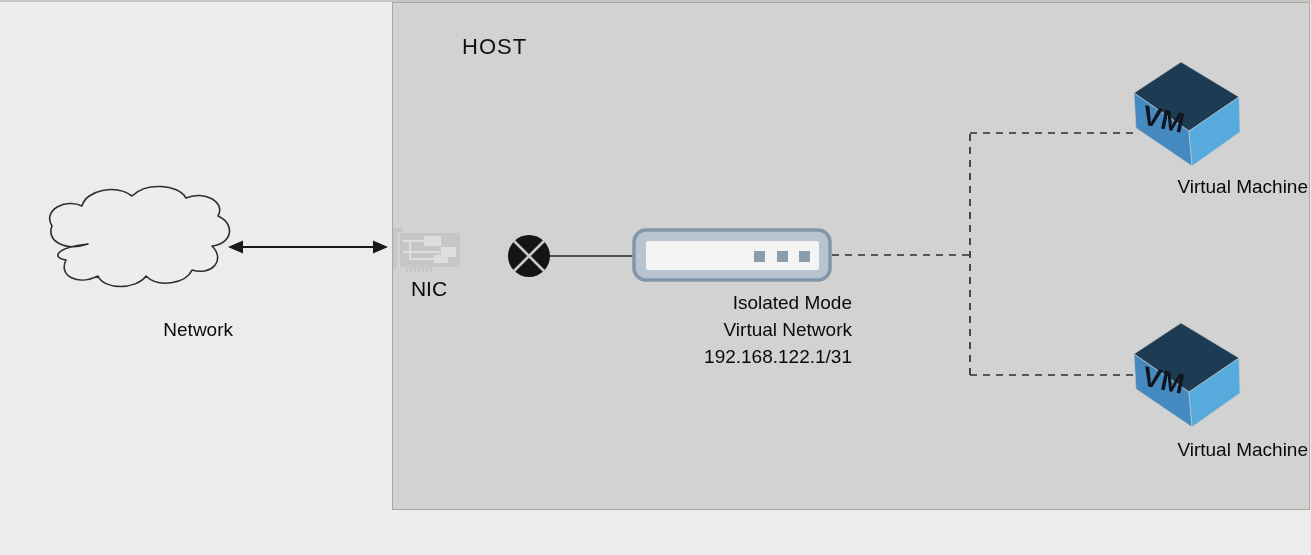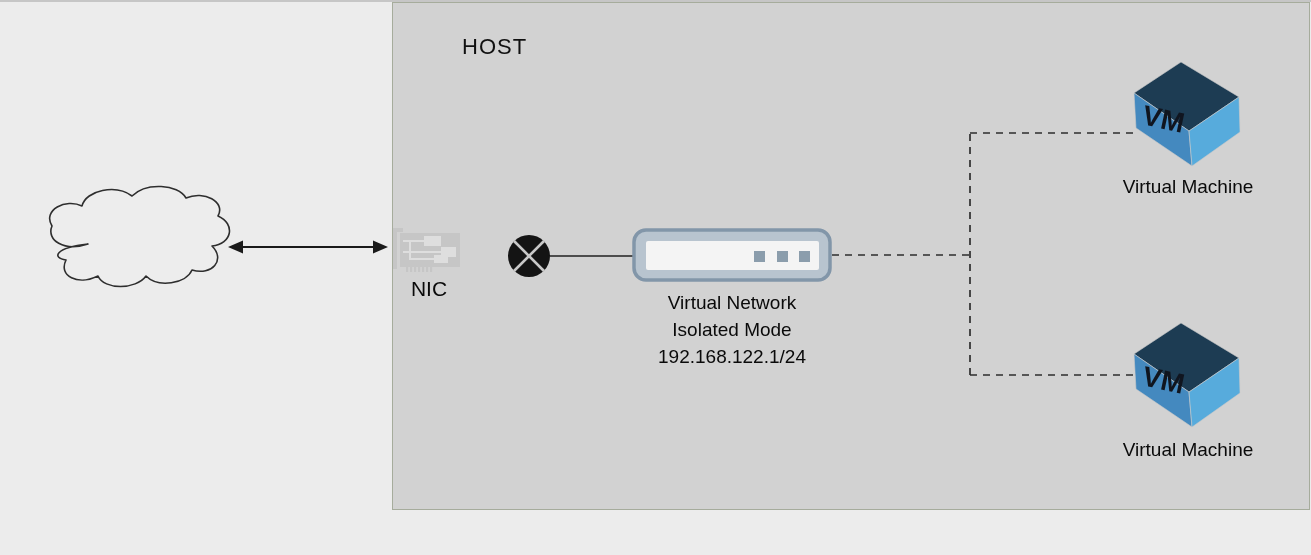--- a/index.html
+++ b/index.html
@@ -19,21 +19,21 @@
     position:absolute;left:392px;top:2px;width:918px;height:508px;
     background:#d2d2d2;
     border:1px solid #a6ac9c;
     box-sizing:border-box;
   }
   .host-label{
     position:absolute;left:450px;top:34px;
     font-size:22px;letter-spacing:1px;color:#111;margin-left:12px;
   }
   svg.layer{position:absolute;left:0;top:0;}
-  .lbl{position:absolute;text-align:center;font-size:19px;line-height:26px;color:#0a0a0a;}
+  .lbl{position:absolute;text-align:right;font-size:19px;line-height:26px;color:#0a0a0a;}
   .lbl-network{left:33px;top:317px;width:200px;line-height:25px;}
   .lbl-nic{left:399px;top:276px;width:60px;text-align:center;font-size:21px;}
   .lbl-vnet{left:612px;top:289px;width:240px;line-height:27px;}
   .lbl-vm-top{left:1068px;top:174px;width:240px;}
   .lbl-vm-bottom{left:1068px;top:437px;width:240px;}
 </style>
 </head>
 <body>
 
 <div id="canvas">
@@ -117,28 +117,29 @@
 
     <g transform="translate(1133,323)">
       <polygon points="48,0 106,35 56,69 1,31" fill="#1d3c53" stroke="#c9c9c9" stroke-width="0.6"></polygon>
       <polygon points="1,31 56,69 59,104 3,66" fill="#4489bf" stroke="#c9c9c9" stroke-width="0.6"></polygon>
       <polygon points="56,69 106,35 107,70 59,104" fill="#57abdc" stroke="#c9c9c9" stroke-width="0.6"></polygon>
       <text x="8" y="62" font-size="28" font-weight="bold" fill="#10151f" transform="rotate(12 8 62)">VM</text>
     </g>
   </svg>
 
   <div class="lbl lbl-network">
+    <div>Network</div>
   </div>
 
   <div class="lbl lbl-nic">NIC</div>
 
   <div class="lbl lbl-vnet">
+    <div>Isolated Mode</div>
     <div>Virtual Network</div>
-    <div>Isolated Mode</div>
-    <div>192.168.122.1/24</div>
+    <div>192.168.122.1/31</div>
   </div>
 
   <div class="lbl lbl-vm-top">
     <div>Virtual Machine</div>
   </div>
 
   <div class="lbl lbl-vm-bottom">
     <div>Virtual Machine</div>
   </div>
 

